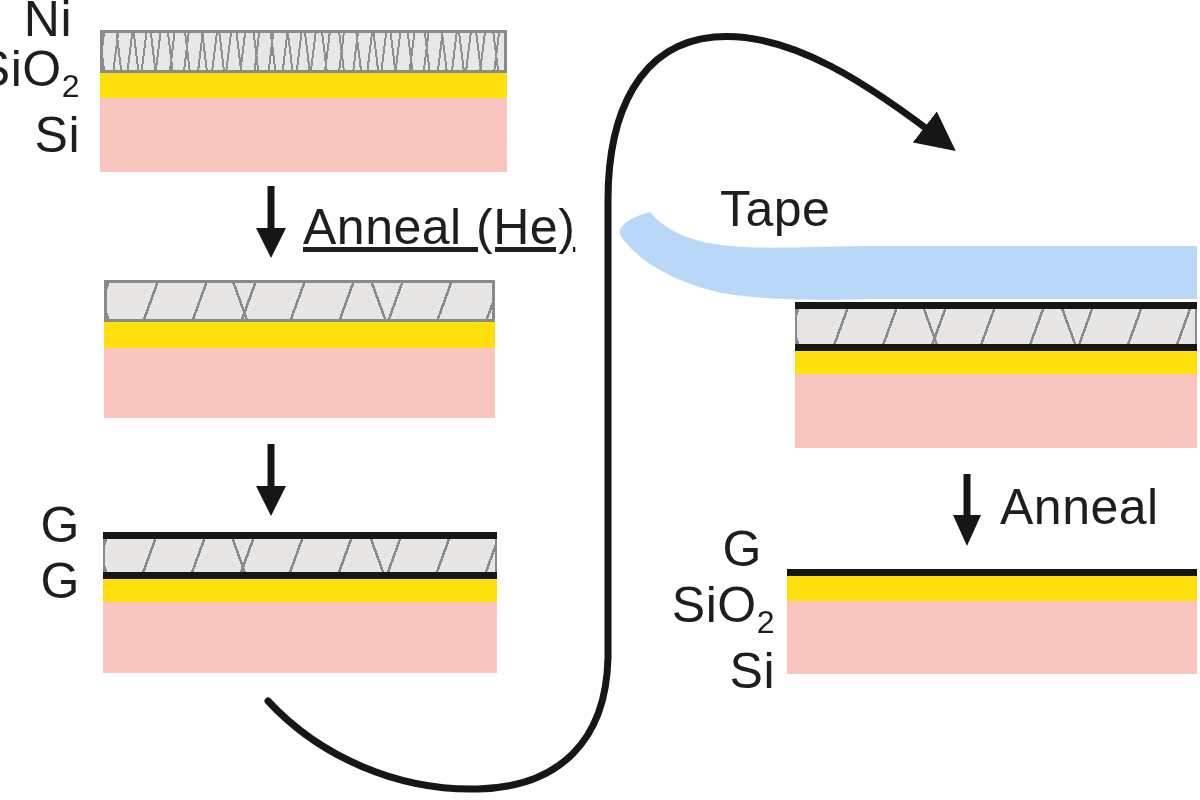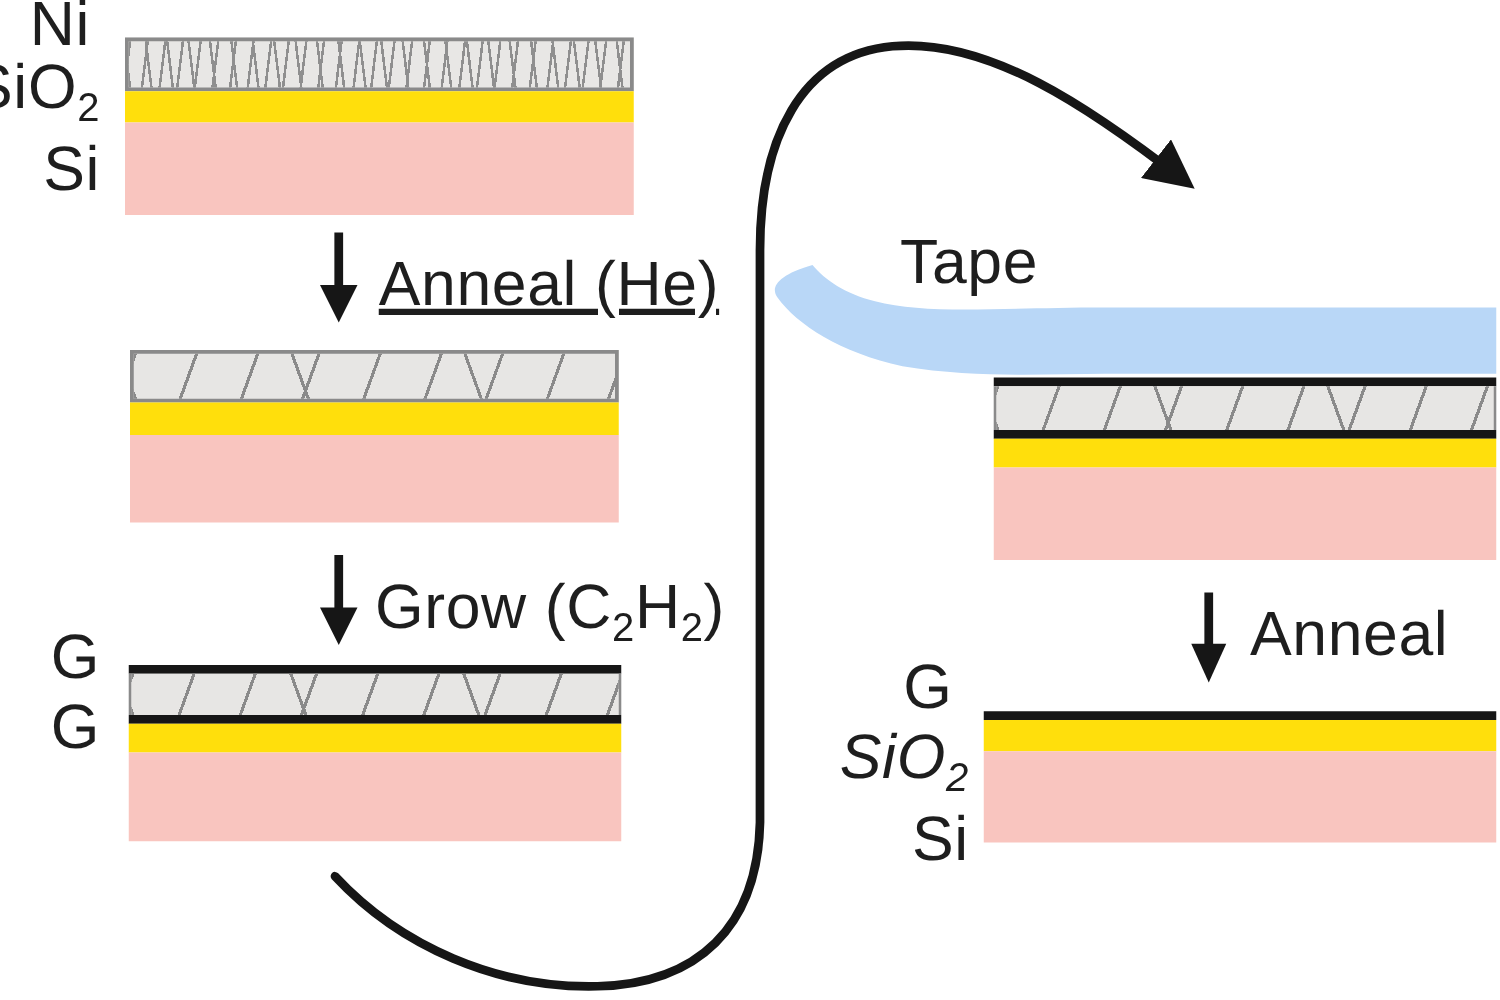--- a/index.html
+++ b/index.html
@@ -50,21 +50,20 @@
   <div class="lbl" style="right:1120px;top:110px;"><span>Si</span></div>
 
   <div class="lbl" style="left:303px;top:202px;text-decoration:underline;"><span>Anneal (He)</span></div>
 
   <div class="stack" style="left:104px;top:280px;width:391px;height:138px;">
     <div class="layer ni-coarse bordered" style="top:0;height:42px;"></div>
     <div class="layer sio2" style="top:42px;height:26px;"></div>
     <div class="layer si" style="top:68px;height:70px;"></div>
   </div>
 
-  <div class="lbl" style="left:300px;top:460px;"><span>Grow (C</span><sub>2</sub><span>H</span><sub>2</sub><span>)</span></div>
 
   <div class="stack" style="left:103px;top:532px;width:394px;height:141px;">
     <div class="layer graphene" style="top:0;height:7px;"></div>
     <div class="layer ni-coarse side-borders" style="top:7px;height:33px;"></div>
     <div class="layer graphene" style="top:40px;height:7px;"></div>
     <div class="layer sio2" style="top:47px;height:23px;"></div>
     <div class="layer si" style="top:70px;height:71px;"></div>
   </div>
   <div class="lbl" style="right:1120px;top:500px;"><span>G</span></div>
   <div class="lbl" style="right:1120px;top:556px;"><span>G</span></div>
@@ -80,21 +79,21 @@
   </div>
 
   <div class="lbl" style="left:1000px;top:482px;"><span>Anneal</span></div>
 
   <div class="stack" style="left:787px;top:569px;width:410px;height:105px;">
     <div class="layer graphene" style="top:0;height:7px;"></div>
     <div class="layer sio2" style="top:7px;height:25px;"></div>
     <div class="layer si" style="top:32px;height:73px;"></div>
   </div>
   <div class="lbl" style="right:438px;top:524px;"><span>G</span></div>
-  <div class="lbl" style="right:425px;top:580px;font-style:italic;"><span>SiO</span><sub>2</sub></div>
+  <div class="lbl" style="right:425px;top:580px;"><span>SiO</span><sub>2</sub></div>
   <div class="lbl" style="right:425px;top:646px;"><span>Si</span></div>
 
   <svg class="overlay" width="1200" height="800" viewBox="0 0 1200 800">
     <defs>
       <marker id="ah" viewBox="0 0 10 10" refX="7.5" refY="5" markerWidth="5.6" markerHeight="5.6" orient="auto">
         <path d="M0,0 L10,5 L0,10 z" fill="#161616"></path>
       </marker>
     </defs>
 
     <path d="M 650 212

